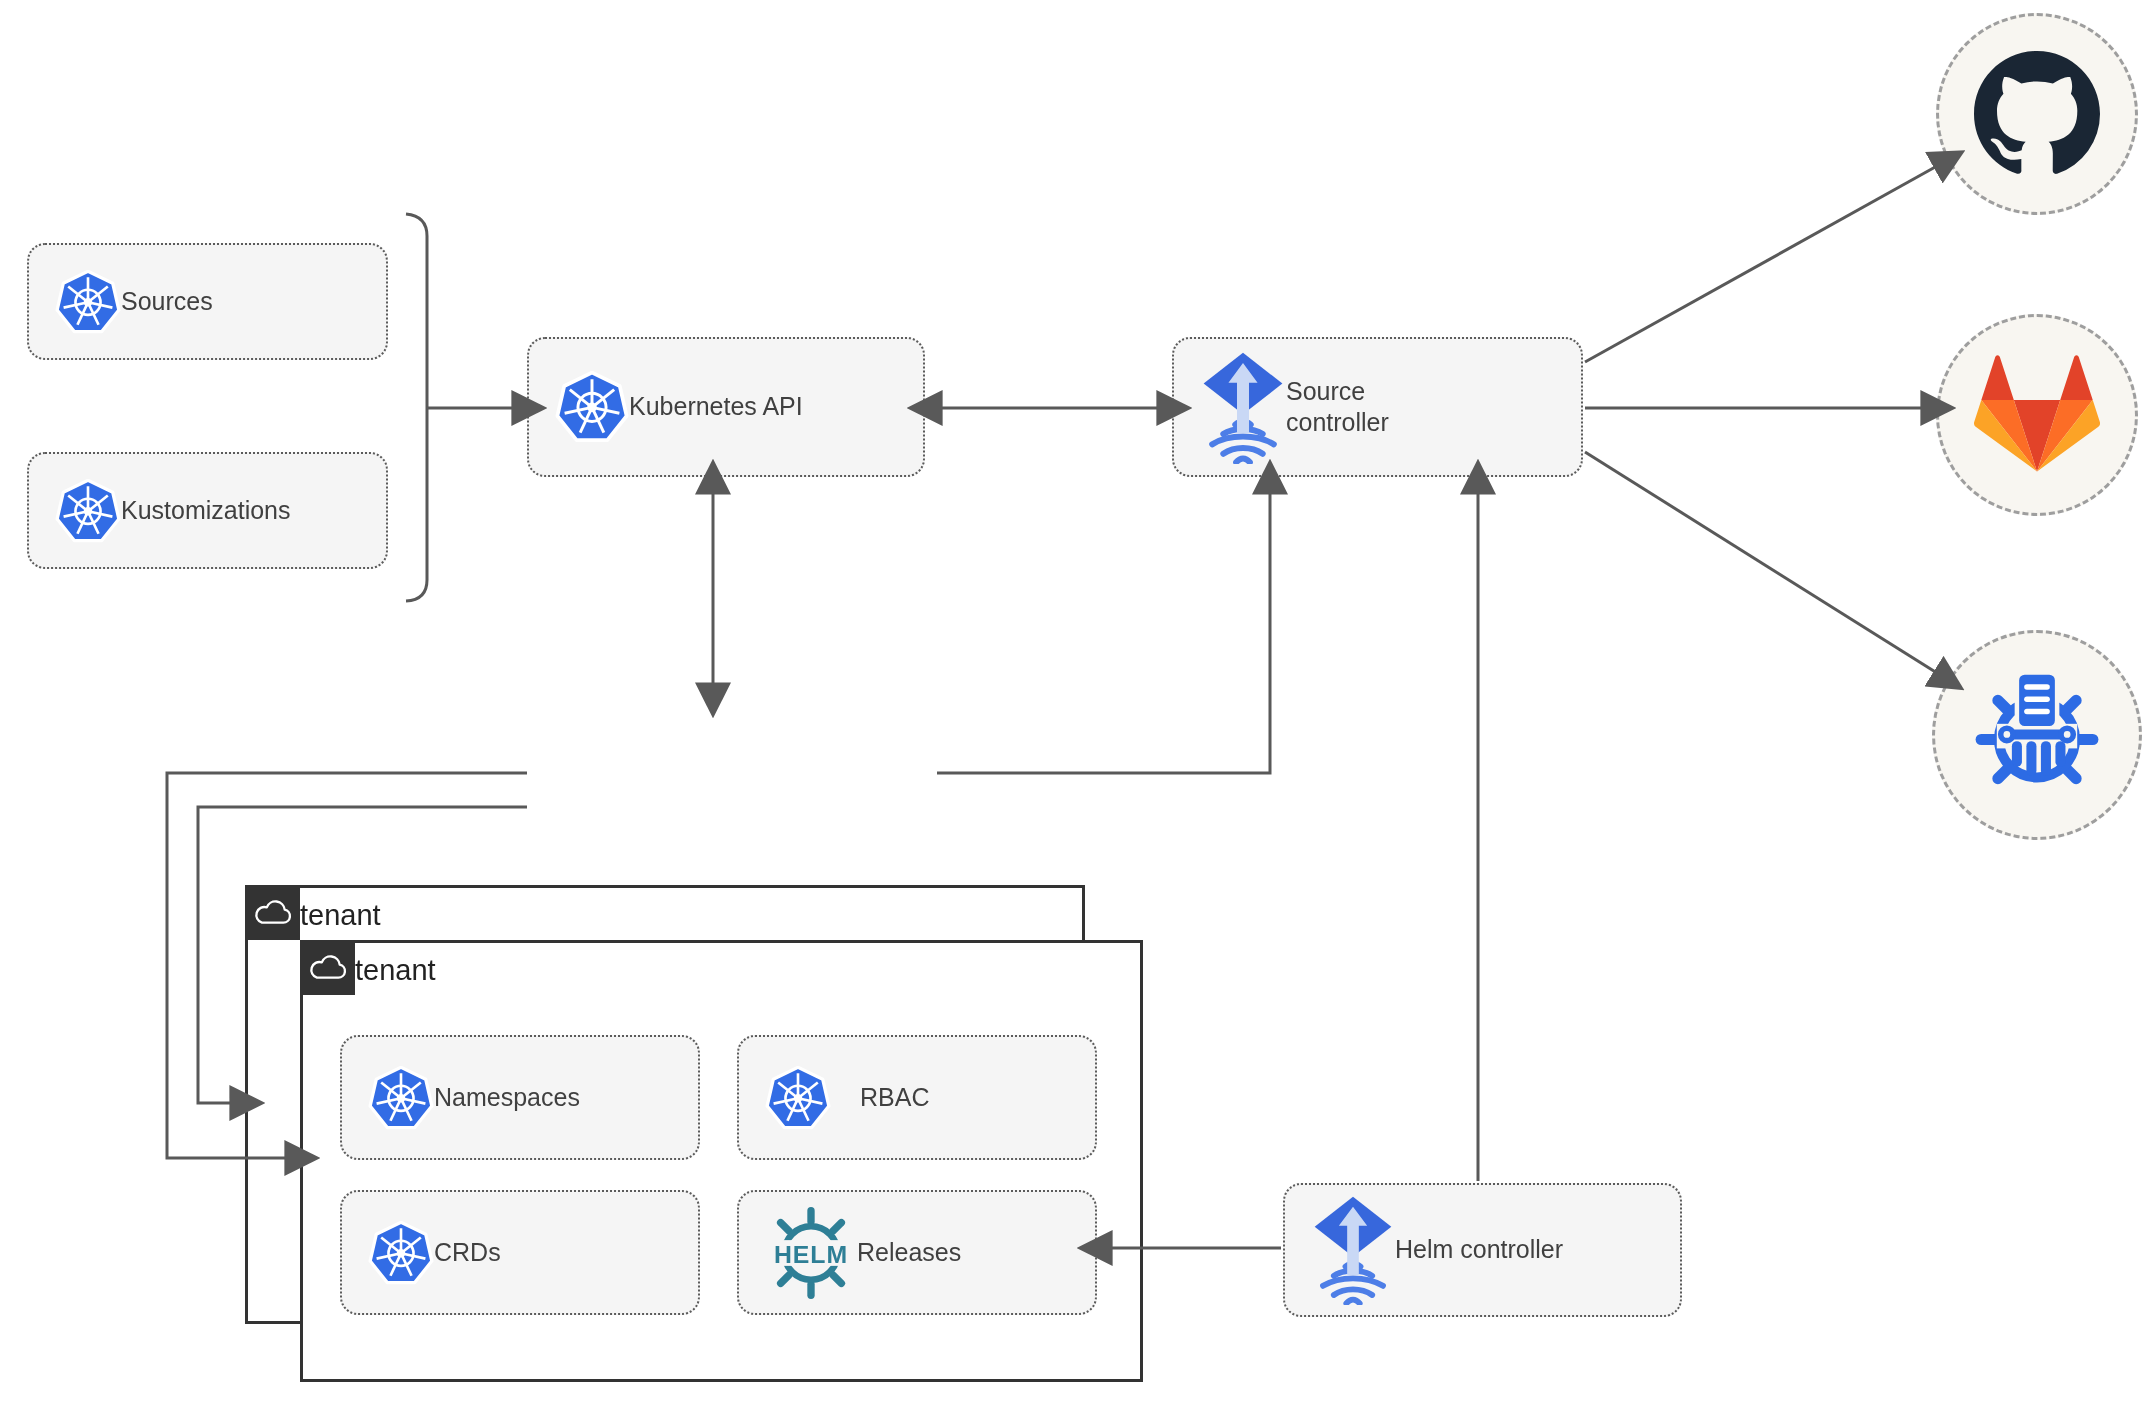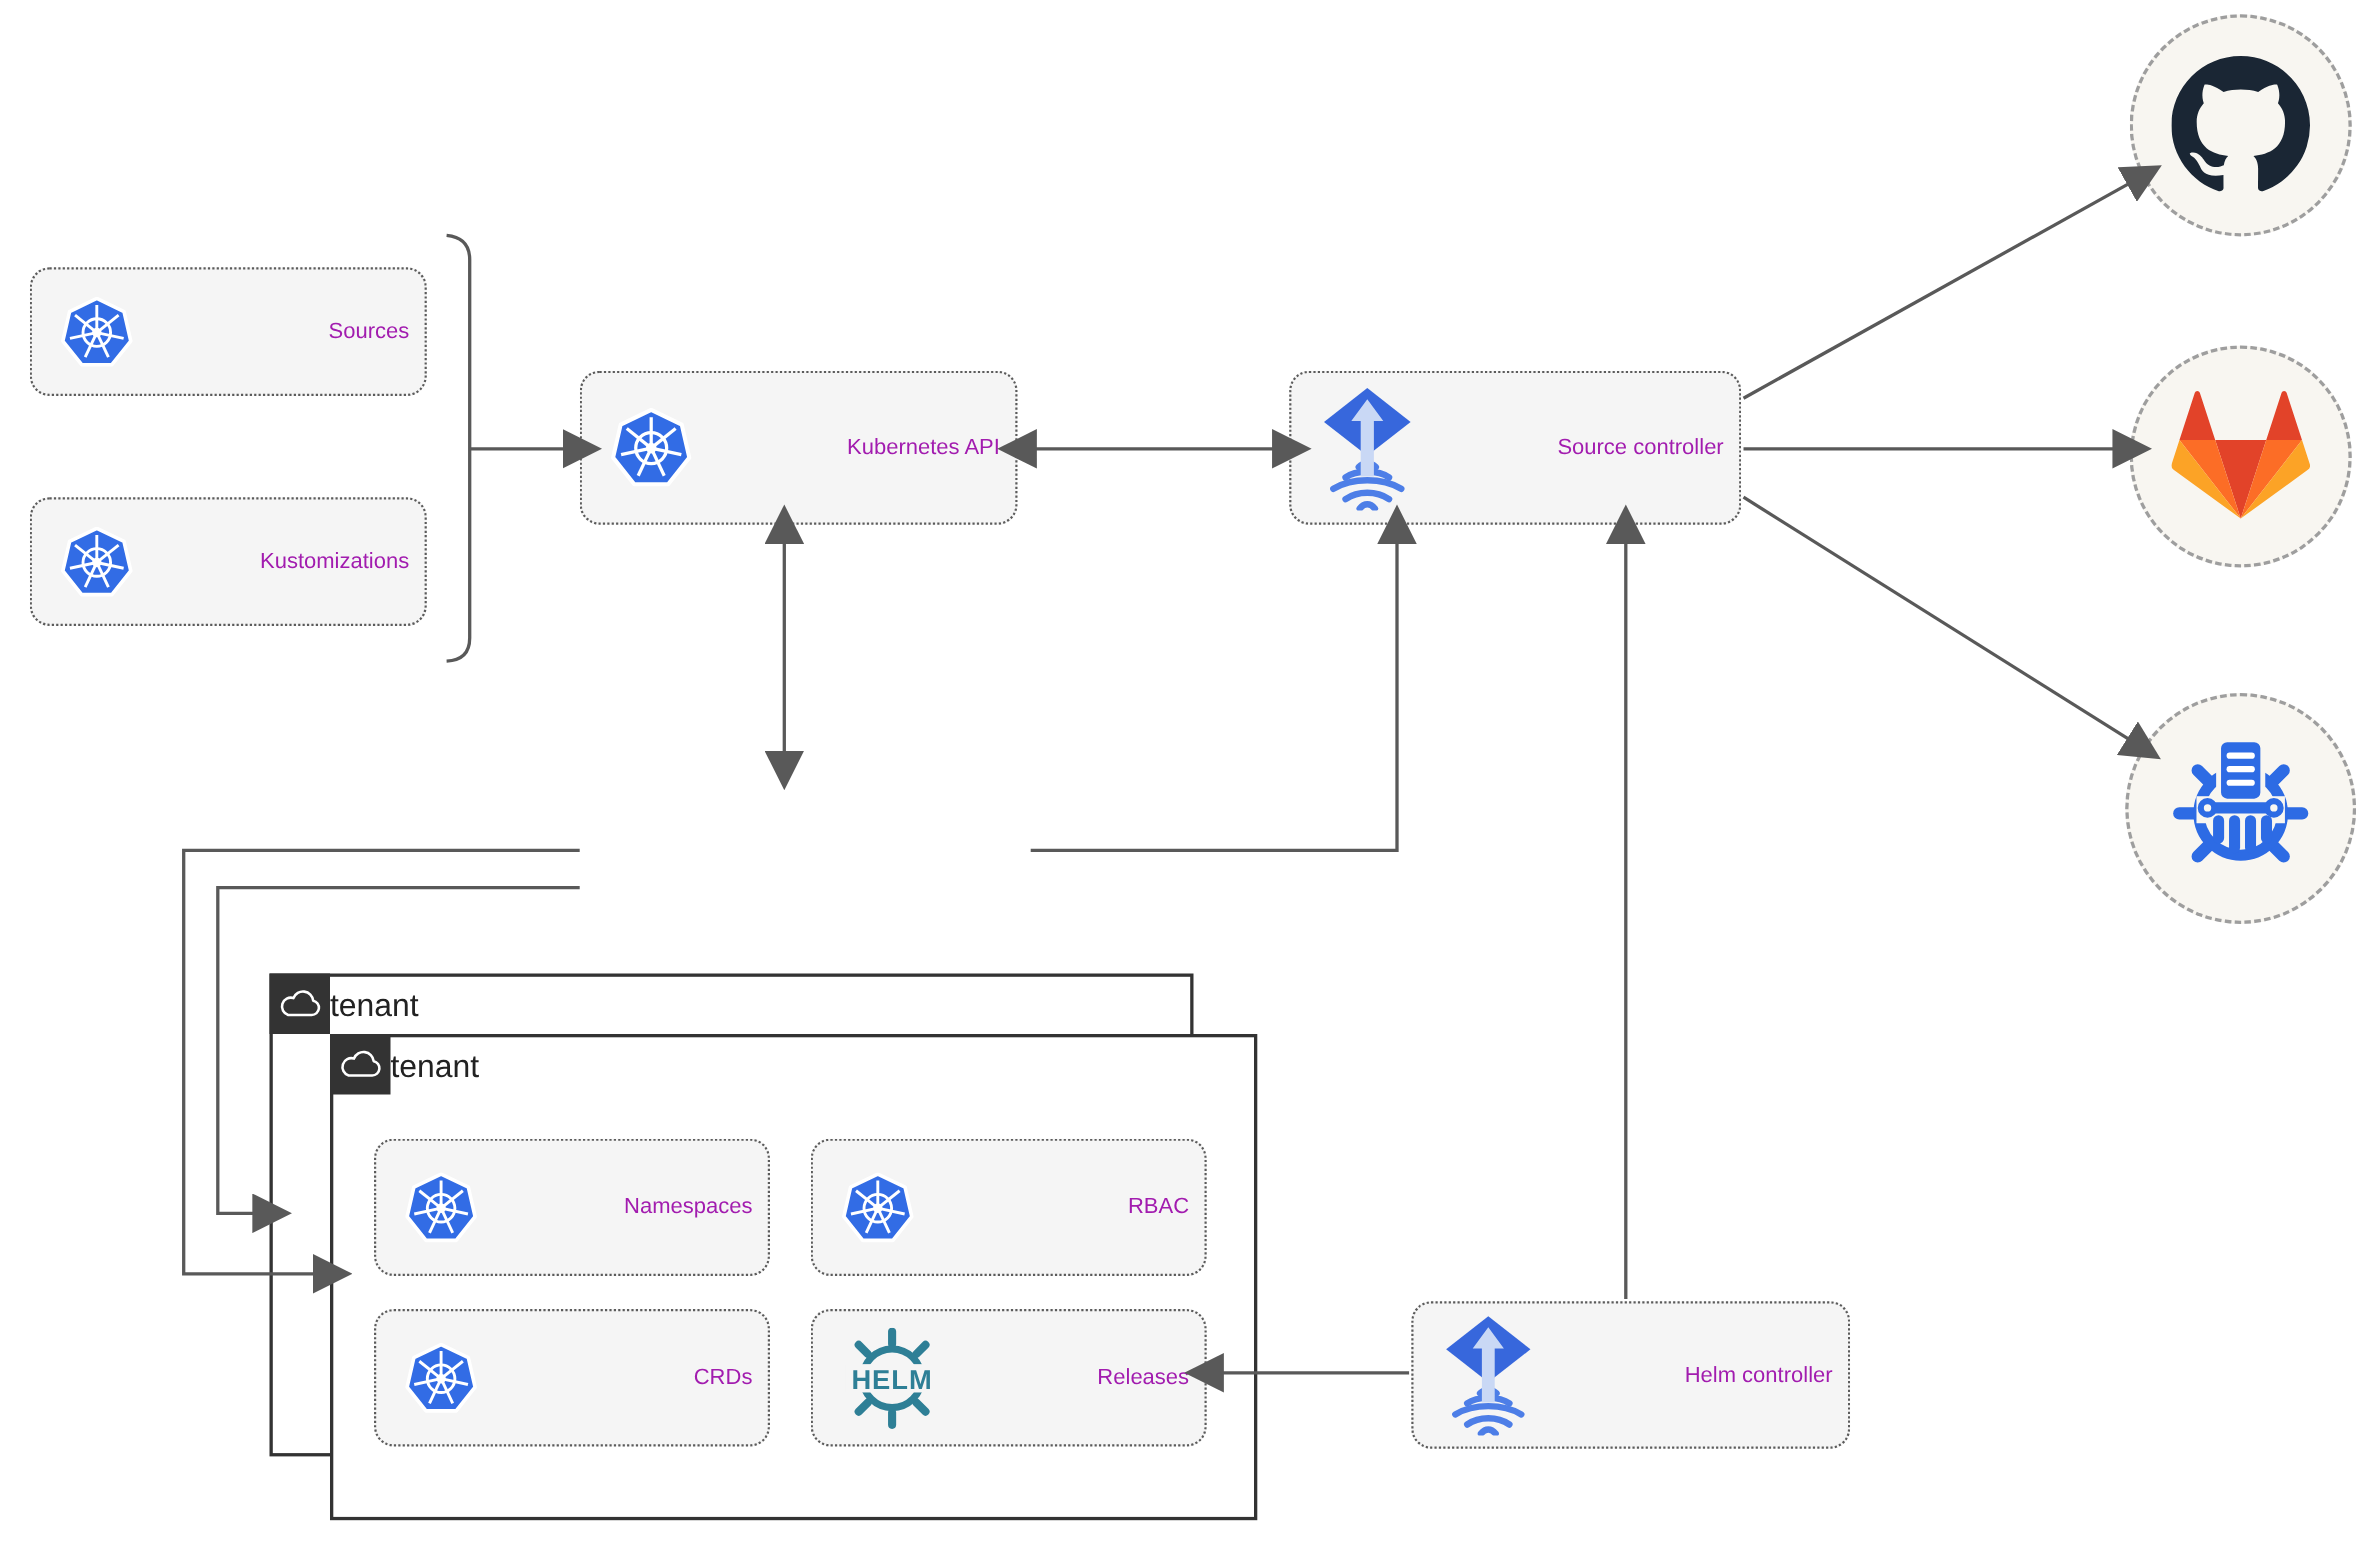--- a/index.html
+++ b/index.html
@@ -14,22 +14,22 @@
   .node{
     position:absolute;
     background:var(--node-fill);
     border:2px dotted var(--node-border);
     border-radius:18px;
     display:flex;align-items:center;
     box-sizing:border-box;
   }
   .node .nicon{flex:0 0 auto;margin-left:26px;display:flex;align-items:center;}
   .node .nlabel{
-    flex:1;text-align:right;
-    font-size:20px;color:#a21caf;
+    flex:1;text-align:left;
+    font-size:25px;color:#404040;
     padding-right:14px;line-height:1.25;
   }
   .node .nlabel .wrap{display:inline-block;max-width:180px;}
   
   .tenant{
     position:absolute;
     background:#ffffff;
     border:3px solid var(--tenant-border);
     box-sizing:border-box;
   }
@@ -170,21 +170,21 @@
 
   <div class="node" style="left:27px;top:243px;width:361px;height:117px;">
     <span class="nicon">
       <svg width="66" height="64" viewBox="0 0 100 97">
           <use href="#k8s-icon"></use>
         </svg>
       </span>
     <span class="nlabel">Sources</span>
   </div>
 
-  <div class="node" style="left:27px;top:452px;width:361px;height:117px;gap:36px;">
+  <div class="node" style="left:27px;top:452px;width:361px;height:117px;">
     <span class="nicon">
       <svg width="66" height="64" viewBox="0 0 100 97">
           <use href="#k8s-icon"></use>
         </svg>
       </span>
     <span class="nlabel">Kustomizations</span>
   </div>
 
   <div class="node" style="left:527px;top:337px;width:398px;height:140px;">
     <span class="nicon">

